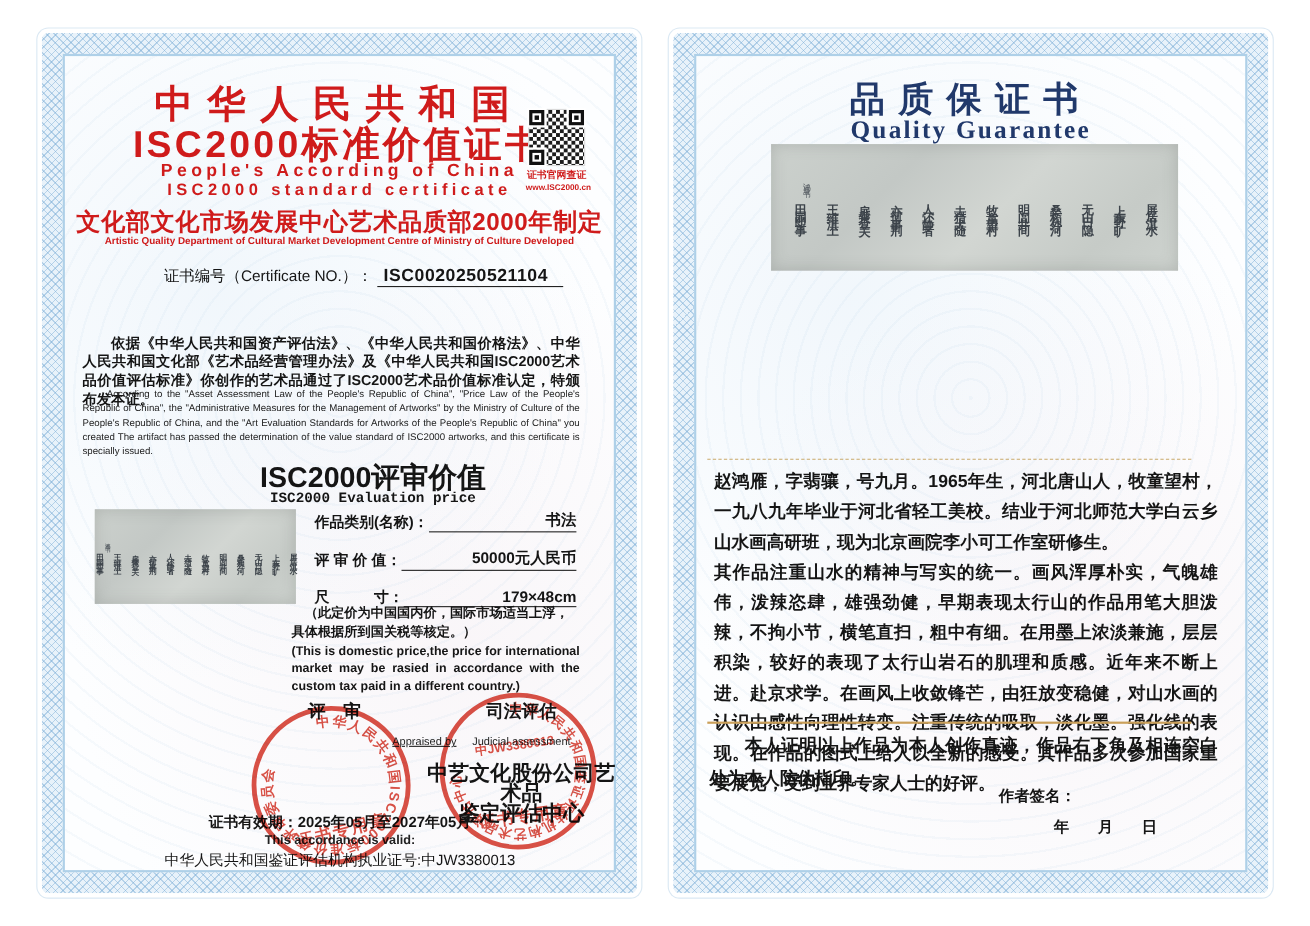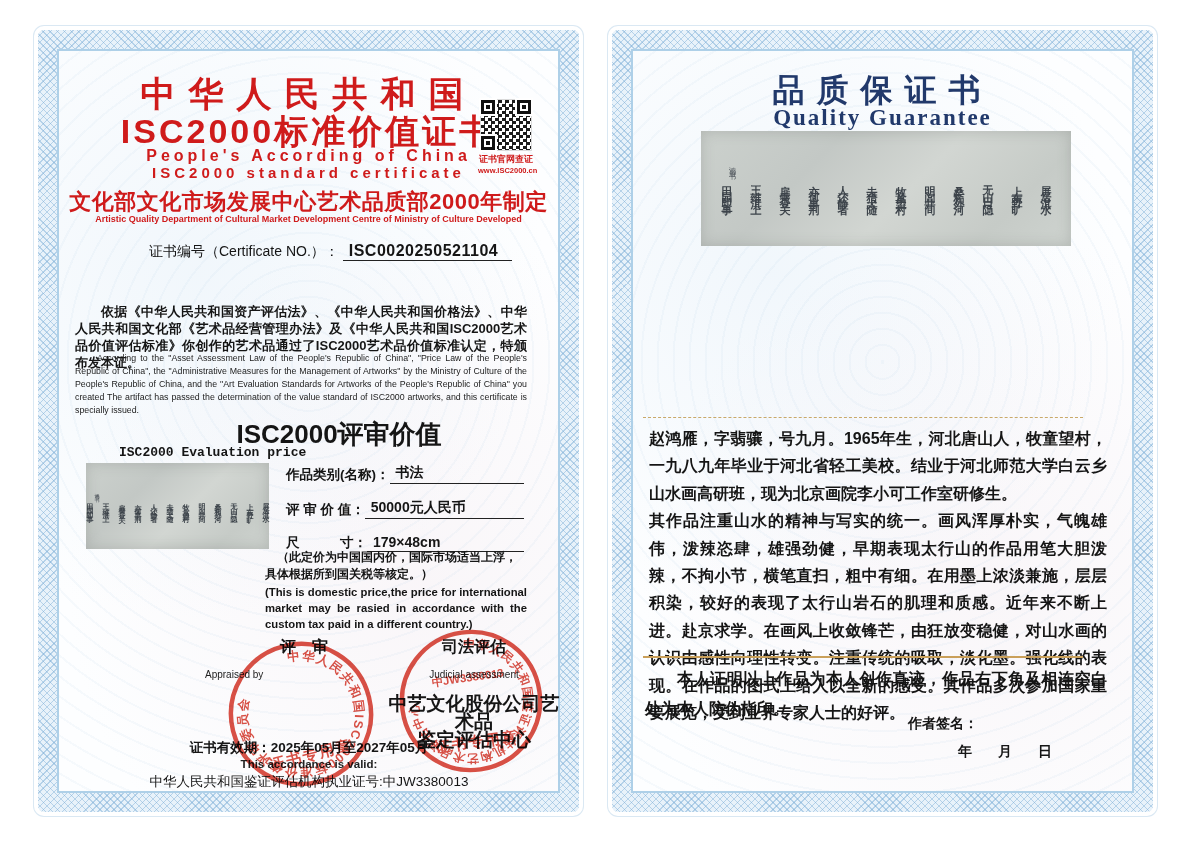--- a/index.html
+++ b/index.html
@@ -47,34 +47,34 @@
   .lp-certno b { font-size:16px; letter-spacing:0.5px; border-bottom:1.5px solid #222; padding:0 14px 1px 6px; }
   .lp-name { top:216px; left:0; width:100%; text-align:center; }
   .lp-name span { display:inline-block; font-size:22px; font-weight:bold; letter-spacing:4px;
                   border-bottom:1.5px solid #333; padding:0 52px 4px 52px; }
   .lp-body-cn { top:252px; left:16px; width:452px; font-size:13px; font-weight:600; line-height:17px;
                 text-align:justify; text-indent:2em; }
   .lp-body-en { top:301px; left:16px; width:452px; font-size:8.8px; line-height:13px;
                 text-align:justify; text-indent:2.5em; color:#222; }
 
   .lp-sect1 { top:366px; left:60px; width:440px; text-align:center; font-size:26px; font-weight:bold; }
-  .lp-sect2 { top:394px; left:60px; width:440px; font-size:13px; font-weight:bold;
+  .lp-sect2 { top:394px; left:60px; width:440px; text-align:center; font-size:13px; font-weight:bold;
               font-family:"Liberation Mono", monospace; }
 
   .field-block { top:413px; left:227px; width:238px; }
-  .field-row { display:flex; align-items:flex-end; margin-bottom:15px; font-weight:bold; }
+  .field-row { display:flex; align-items:flex-end; margin-bottom:15px; font-weight:bold;text-align:right; }
   .field-label { font-size:13.5px; white-space:pre; }
   .field-value { flex:1; font-size:14px; border-bottom:1.5px solid #222; padding:0 0 1px 6px; white-space:nowrap; }
 
   .lp-note-cn { top:498px; left:206px; width:262px; font-size:12px; font-weight:bold; line-height:17px; text-indent:1em; }
   .lp-note-en { top:533px; left:206px; width:262px; font-size:11.3px; font-weight:bold; line-height:16px; text-align:justify; }
 
   .lp-apprise-l { top:586px; left:150px; width:190px; text-align:center; font-size:16px; font-weight:bold; }
   .lp-apprise-r { top:586px; left:330px; width:170px; text-align:center; font-size:16px; font-weight:bold; }
-  .lp-appr-en-l { top:618px; left:146px; width:190px; text-align:left; font-size:10px; color:#222; }
+  .lp-appr-en-l { top:618px; left:166px; width:190px; text-align:right; font-size:10px; color:#222;text-decoration:underline; }
   .lp-appr-en-r { top:618px; left:330px; width:170px; text-align:center; font-size:10px; color:#222; }
   .lp-org-l { top:644px; left:140px; width:205px; text-align:center; font-size:13.5px; font-weight:bold; line-height:18px; }
   .lp-org-r { top:644px; left:325px; width:180px; text-align:center; font-size:19px; font-weight:bold; line-height:18px; }
   .lp-valid-cn { top:688px; left:0; width:500px; text-align:center; font-size:13.5px; font-weight:bold; }
   .lp-valid-en { top:707px; left:0; width:500px; text-align:center; font-size:11.5px; font-weight:bold; color:#222; }
   .lp-license  { top:722px; left:0; width:500px; text-align:center; font-size:13.5px; }
 
   .seal { pointer-events:none; opacity:.88; mix-blend-mode:multiply; }
   .seal-l { top:588px; left:167px; transform:rotate(-14deg); }
   .seal-r { top:576px; left:338px; transform:rotate(-8deg); }

